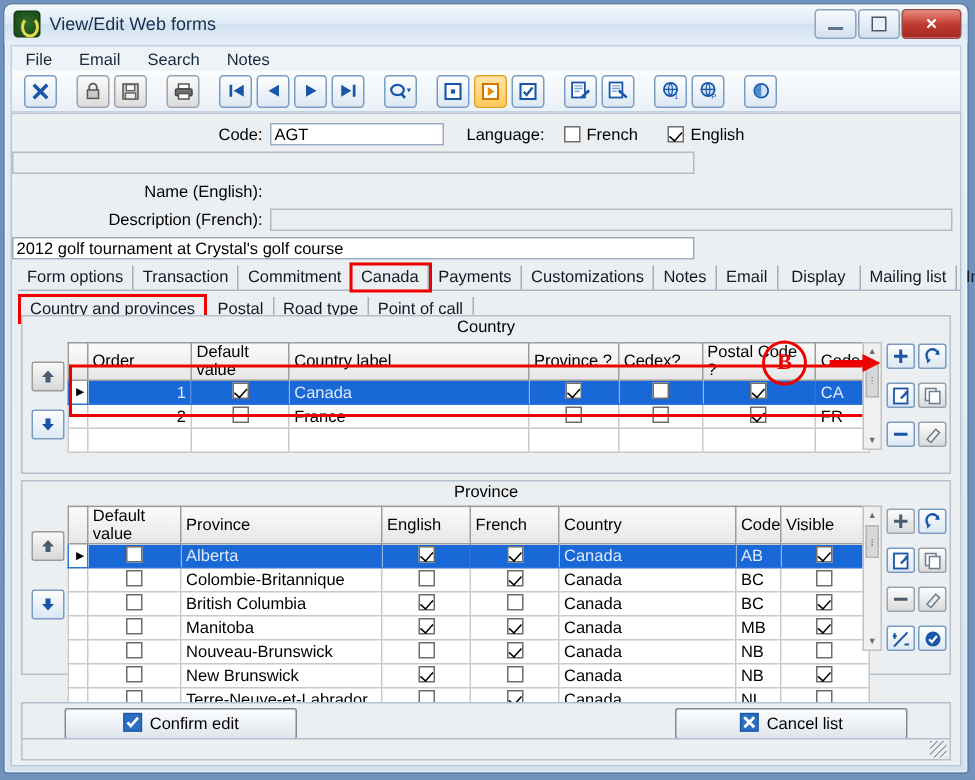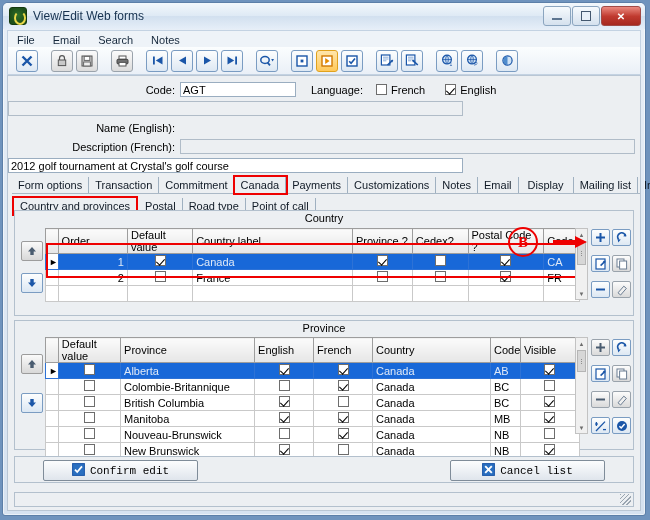--- a/index.html
+++ b/index.html
@@ -668,21 +668,21 @@
           </svg>
       </div>
       <div class="sbtn" style="right:2px;top:96px;">
         <svg width="12" height="12" viewBox="0 0 12 12">
             <circle cx="6" cy="6" r="5" fill="#1a56a8"></circle>
             <path d="M3.4 6.2 L5.2 8 L8.6 4" stroke="#fff" stroke-width="1.5" fill="none"></path>
           </svg>
       </div>
     </div>
 
-    <div class="btnbar" style="top:380px;font-family:Liberation Mono, monospace;">
+    <div class="btnbar" style="top:392px;">
       <div class="bigbtn" style="left:28px;">
         <span>
           <svg width="13" height="13" viewBox="0 0 13 13">
               <rect x="0.6" y="0.6" width="11.8" height="11.8" fill="#2a6fc0" stroke="#1a56a8"></rect>
               <path d="M3 6.6 L5.2 9 L10 3.4" stroke="#fff" stroke-width="1.8" fill="none"></path>
             </svg>
         </span>
         <span>Confirm edit</span>
       </div>
       <div class="bigbtn" style="right:28px;">

